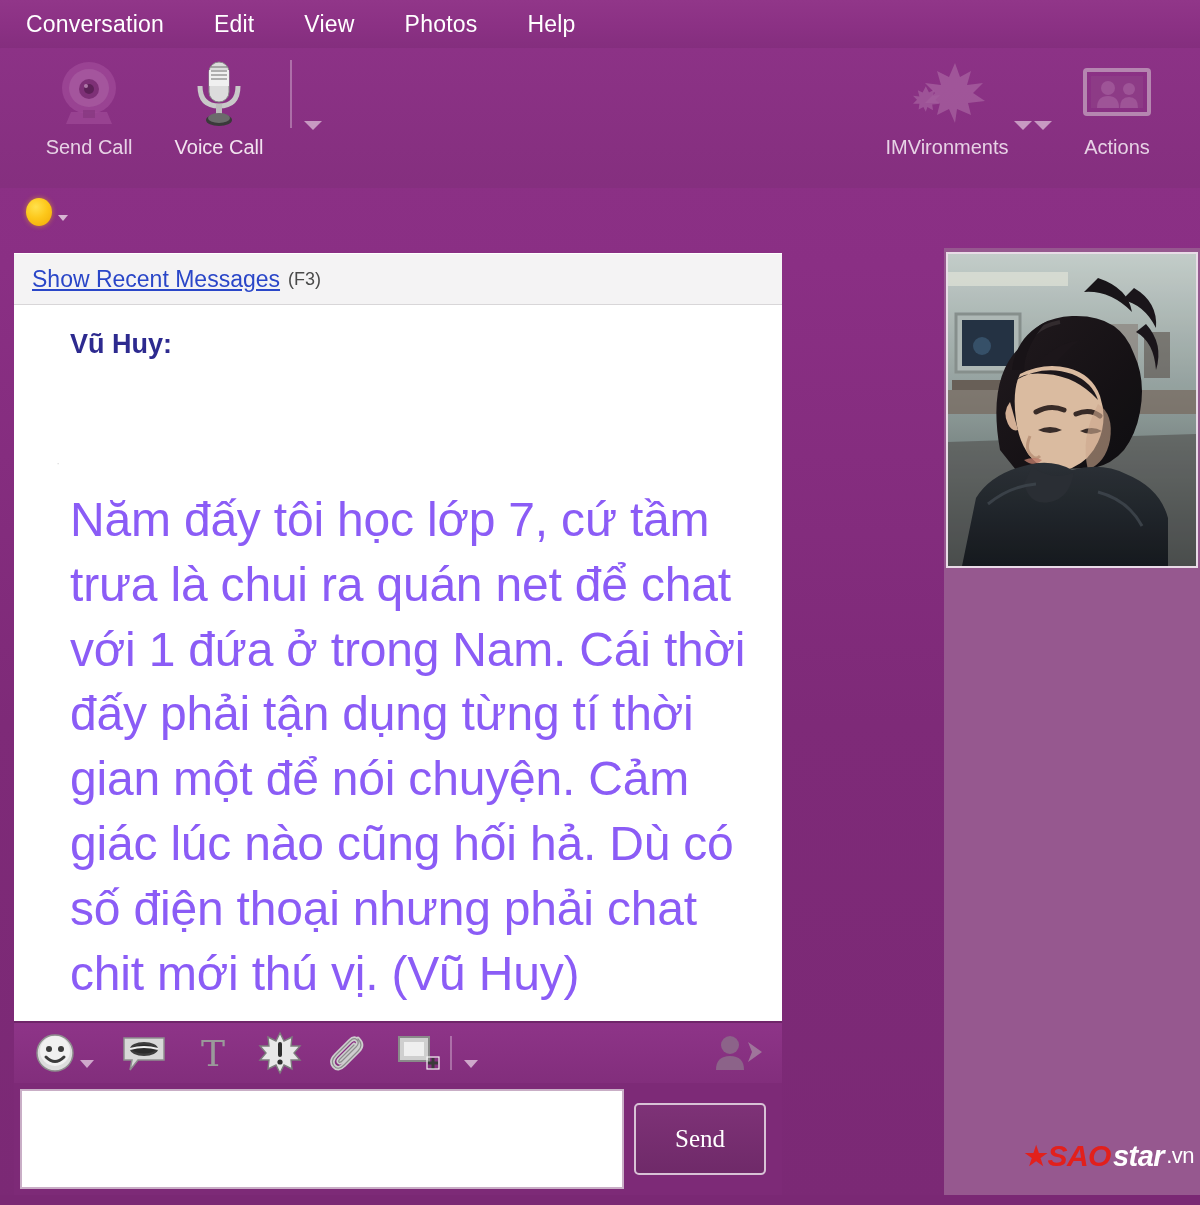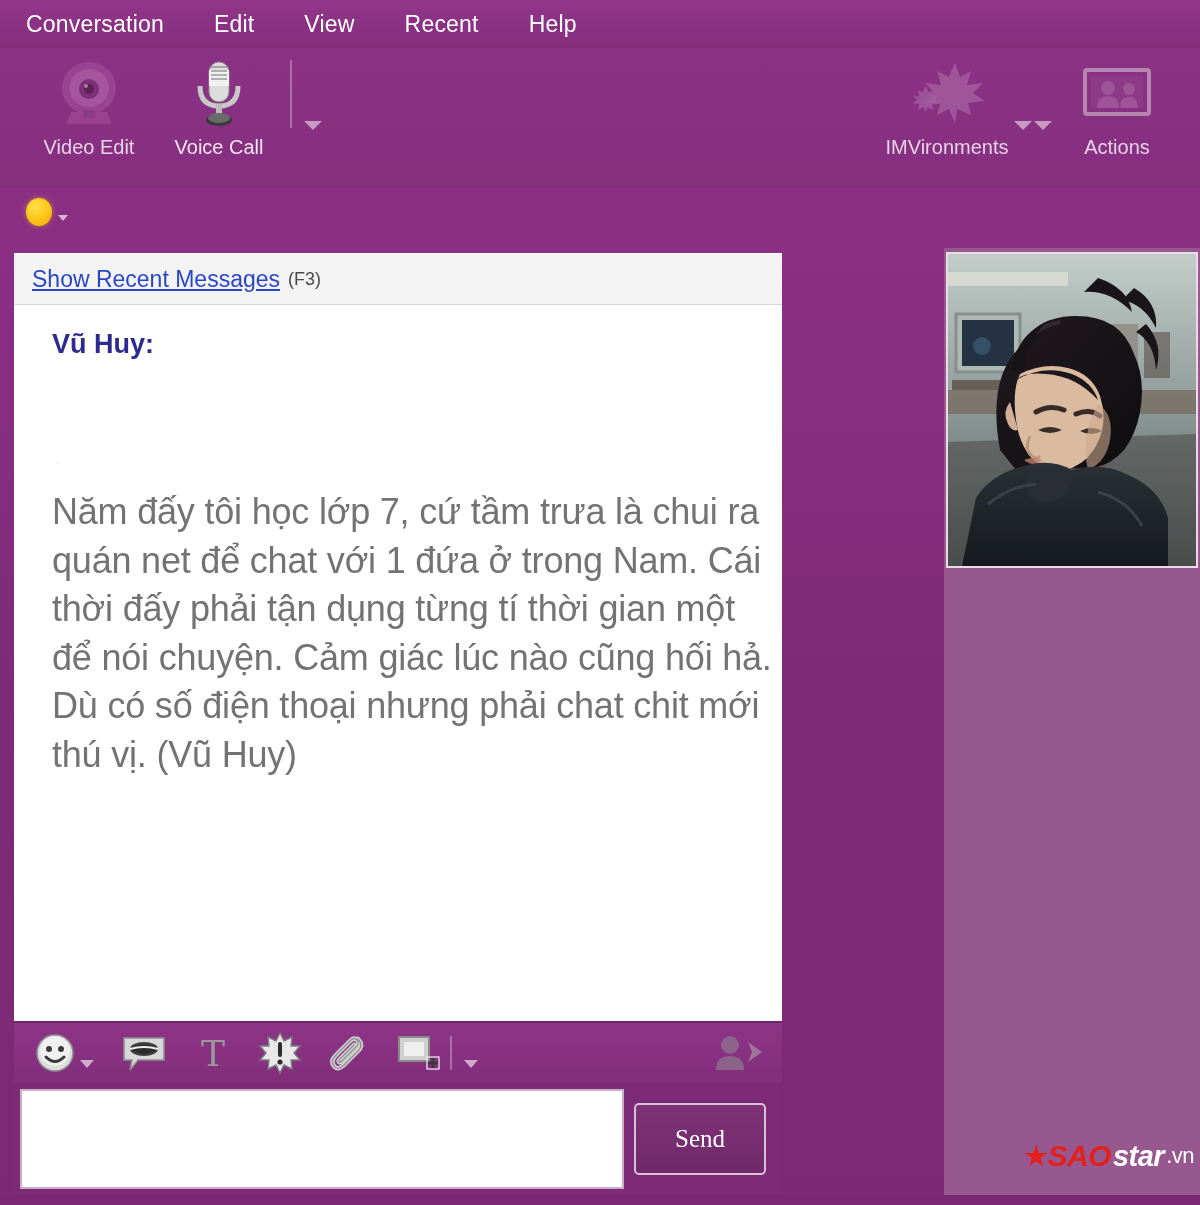--- a/index.html
+++ b/index.html
@@ -71,30 +71,30 @@
     height:52px; background:#f4f3f4; border-bottom:1px solid #d8d6d8;
     display:flex; align-items:center; padding-left:18px; gap:8px;
     border-top:1px solid #ffffff;
   }
   .recent-link {
     color:#2a46c8; font-size:23px; text-decoration:underline; cursor:pointer;
   }
   .recent-key { color:#4a4a4a; font-size:18px; }
 
   .messages {
-    flex:1; background:#ffffff; padding:24px 10px 10px 24px; position:relative;
+    flex:1; background:#ffffff; padding:24px 10px 10px 42px; position:relative;
     overflow:hidden;
   }
   .sender { color:#2d2a8f; font-size:27px; font-weight:bold; margin:0 0 6px 14px; }
   .ghost {
     position:absolute; left:42px; top:150px; width:30px; height:18px;
     color:#dedede; font-size:13px;
   }
   .msg-text {
-    margin:128px 0 12px 14px; color:#737373; font-size:36px; line-height:1.35;
+    margin:128px 0 12px 14px; color:#8b5cf6; font-size:48px; line-height:1.35;
     max-width:880px; letter-spacing:-0.2px;
   }
 
   .im-toolbar {
     height:62px;
     background:linear-gradient(180deg,#8e3488 0%,#822e7c 100%);
     display:flex; align-items:center; padding:0 16px 0 20px; gap:0;
     border-top:2px solid #6f2569;
   }
   .im-ico { display:flex; align-items:center; justify-content:center; cursor:pointer; }
@@ -147,41 +147,41 @@
 </style>
 </head>
 <body>
 
 <div class="window">
 
   <div class="menubar">
     <div class="menu-item">Conversation</div>
     <div class="menu-item">Edit</div>
     <div class="menu-item">View</div>
-    <div class="menu-item">Recent</div>
+    <div class="menu-item">Photos</div>
     <div class="menu-item">Help</div>
   </div>
 
   <div class="toolbar">
 
     <div class="tb-group" style="left:24px;">
 
       <div class="tb-btn">
         <div class="tb-icon">
           <svg width="80" height="68" viewBox="0 0 80 68">
             <ellipse cx="40" cy="28" rx="27" ry="26" fill="#9c4795" opacity=".85"></ellipse>
             <ellipse cx="40" cy="28" rx="20" ry="19" fill="#a85ca1" opacity=".7"></ellipse>
             <circle cx="40" cy="29" r="10" fill="#7e3077"></circle>
             <circle cx="40" cy="29" r="5" fill="#5d2158"></circle>
             <circle cx="37" cy="26" r="2" fill="#c08fba" opacity=".8"></circle>
             <path d="M22 52 L58 52 L63 64 L17 64 Z" fill="#9c4795" opacity=".8"></path>
             <rect x="34" y="50" width="12" height="8" fill="#8a3a83" opacity=".9"></rect>
           </svg>
         </div>
-        <div class="tb-label dim">Video Edit</div>
+        <div class="tb-label dim">Send Call</div>
       </div>
 
       <div class="tb-btn">
         <div class="tb-icon">
           <svg width="70" height="72" viewBox="0 0 70 72">
             <rect x="25" y="4" width="20" height="40" rx="10" fill="#dcdcdc" stroke="#8a8a8a"></rect>
             <rect x="25" y="12" width="20" height="16" fill="#f2f2f2" opacity=".9"></rect>
             <g stroke="#6e6e6e" stroke-width="1">
               <line x1="27" y1="9" x2="43" y2="9"></line>
                 <line x1="27" y1="13" x2="43" y2="13"></line>

